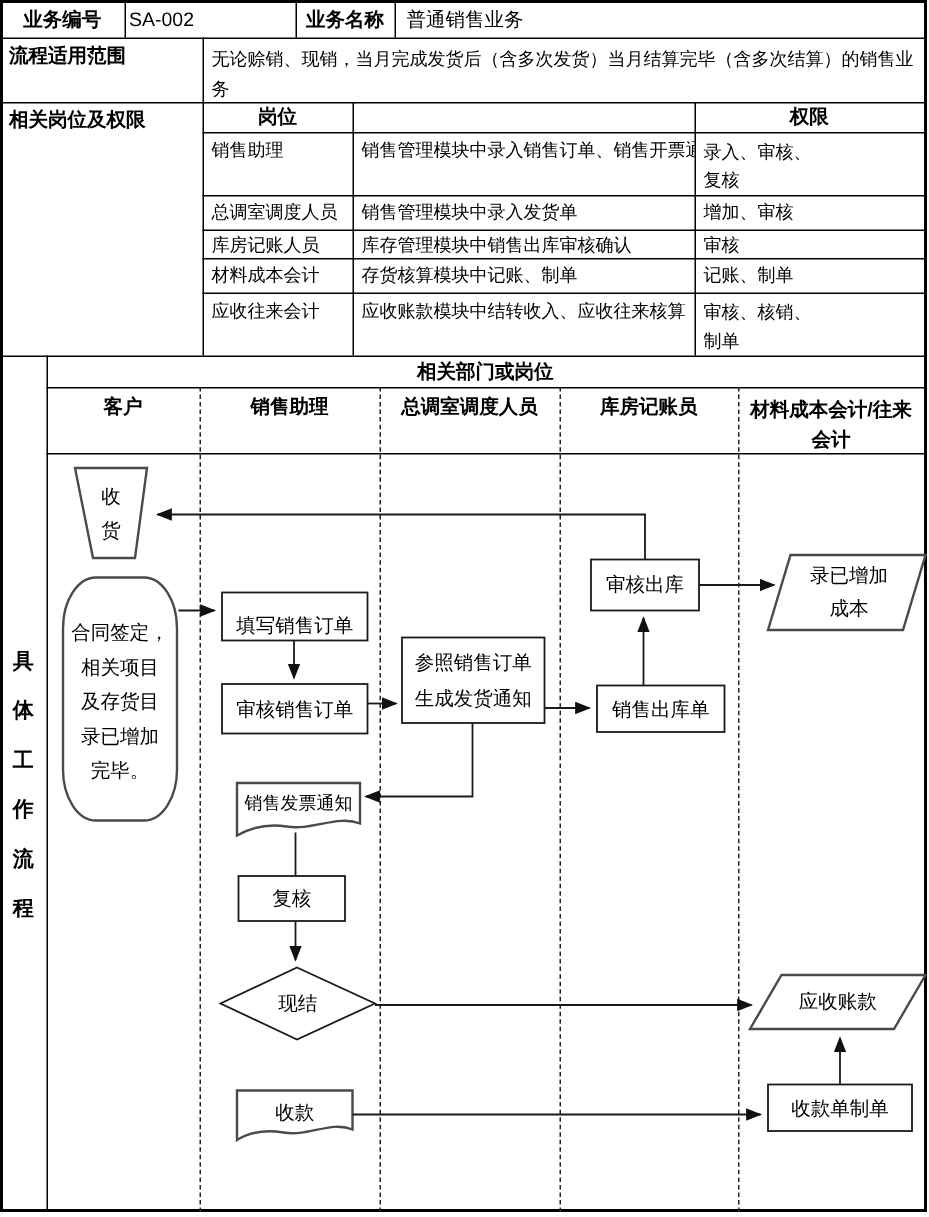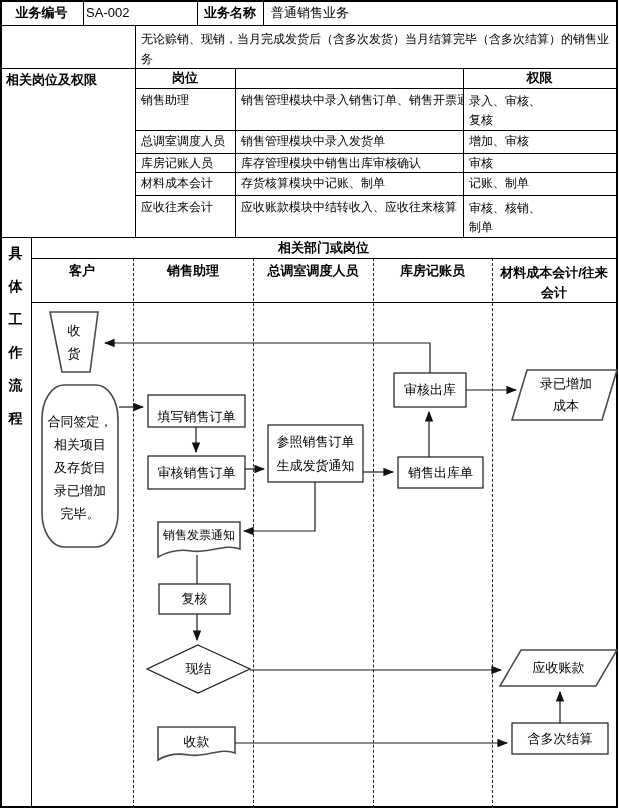--- a/index.html
+++ b/index.html
@@ -14,21 +14,21 @@
   .hl.thick{height:2px;}
   .vl.thick{width:2px;}
   .vdash{position:absolute;width:0;border-left:1px dashed #222;}
   .cell{position:absolute;box-sizing:border-box;font-size:12px;line-height:16px;}
   .b{font-weight:bold;}
   .c{display:flex;align-items:center;justify-content:center;text-align:center;}
   .tl{padding:4px 0 0 6px;}
   .pre{white-space:pre-line;}
   .hdr{font-size:13px;}
   .lane{display:flex;justify-content:center;padding-top:5px;text-align:center;box-sizing:border-box;font-size:13px;}
-  .vert{display:flex;align-items:flex-start;justify-content:center;text-align:center;}
+  .vert{display:flex;align-items:center;justify-content:center;text-align:center;}
   .vert span{display:block;width:17px;font-size:14px;font-weight:bold;line-height:33px;word-break:break-all;}
   .flow{position:absolute;left:31px;top:302px;width:587px;height:506px;}
   .flow svg{position:absolute;left:0;top:0;}
   .node{position:absolute;display:flex;align-items:center;justify-content:center;
         text-align:center;font-size:13px;line-height:20px;white-space:pre-line;}
   .node.small{font-size:12px;}
   .nowrap{white-space:nowrap;overflow:hidden;}
 </style>
 </head>
 <body>
@@ -61,20 +61,21 @@
   <div class="vdash" style="left:133px;top:258px;height:550px;"></div>
   <div class="vdash" style="left:253px;top:258px;height:550px;"></div>
   <div class="vdash" style="left:373px;top:258px;height:550px;"></div>
   <div class="vdash" style="left:492px;top:258px;height:550px;"></div>
 
   <div class="cell c b hdr" style="left:0;top:0;width:83px;height:25px;">业务编号</div>
   <div class="cell" style="left:83px;top:0;width:114px;height:25px;display:flex;align-items:center;padding-left:3px;font-size:13px;">SA-002</div>
   <div class="cell c b hdr" style="left:197px;top:0;width:66px;height:25px;">业务名称</div>
   <div class="cell" style="left:263px;top:0;width:353px;height:25px;display:flex;align-items:center;padding-left:8px;font-size:13px;">普通销售业务</div>
 
+  <div class="cell b hdr tl" style="left:0;top:25px;width:135px;height:43px;">流程适用范围</div>
   <div class="cell pre" style="left:135px;top:25px;width:481px;height:43px;padding:4px 0 0 6px;line-height:20px;">无论赊销、现销，当月完成发货后（含多次发货）当月结算完毕（含多次结算）的销售业
 务</div>
 
   <div class="cell b hdr tl" style="left:0;top:68px;width:135px;height:169px;">相关岗位及权限</div>
   <div class="cell c b hdr" style="left:135px;top:68px;width:100px;height:20px;">岗位</div>
   <div class="cell c b hdr" style="left:463px;top:68px;width:153px;height:20px;">权限</div>
 
   <div class="cell tl" style="left:135px;top:88px;width:100px;height:42px;">销售助理</div>
   <div class="cell tl nowrap" style="left:235px;top:88px;width:228px;height:42px;">销售管理模块中录入销售订单、销售开票通知</div>
   <div class="cell tl pre" style="left:463px;top:88px;width:153px;height:42px;line-height:19px;">录入、审核、
@@ -165,16 +166,16 @@
     <div class="node" style="left:128px;top:282px;width:71px;height:30px;">复核</div>
     <div class="node" style="left:116px;top:350px;width:103px;height:34px;">现结</div>
     <div class="node" style="left:127px;top:426px;width:77px;height:27px;">收款</div>
     <div class="node" style="left:237px;top:123px;width:95px;height:57px;line-height:24px;">参照销售订单
 生成发货通知</div>
     <div class="node" style="left:363px;top:71px;width:72px;height:34px;">审核出库</div>
     <div class="node" style="left:367px;top:155px;width:85px;height:31px;">销售出库单</div>
     <div class="node" style="left:487px;top:67px;width:96px;height:52px;line-height:22px;">录已增加
 成本</div>
     <div class="node" style="left:469px;top:349px;width:117px;height:34px;">应收账款</div>
-    <div class="node" style="left:481px;top:421px;width:96px;height:31px;">含多次结算</div>
+    <div class="node" style="left:481px;top:421px;width:96px;height:31px;">收款单制单</div>
   </div>
 
 </div>
 
 </body></html>

